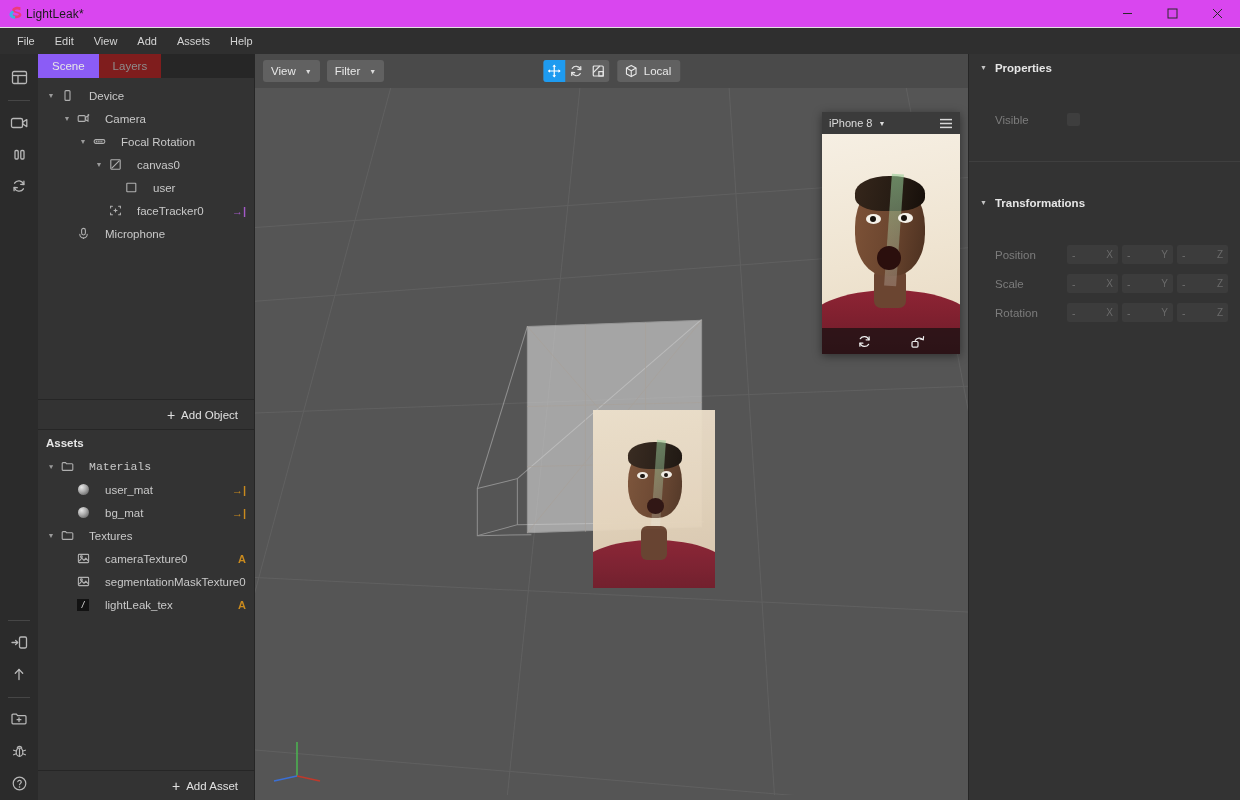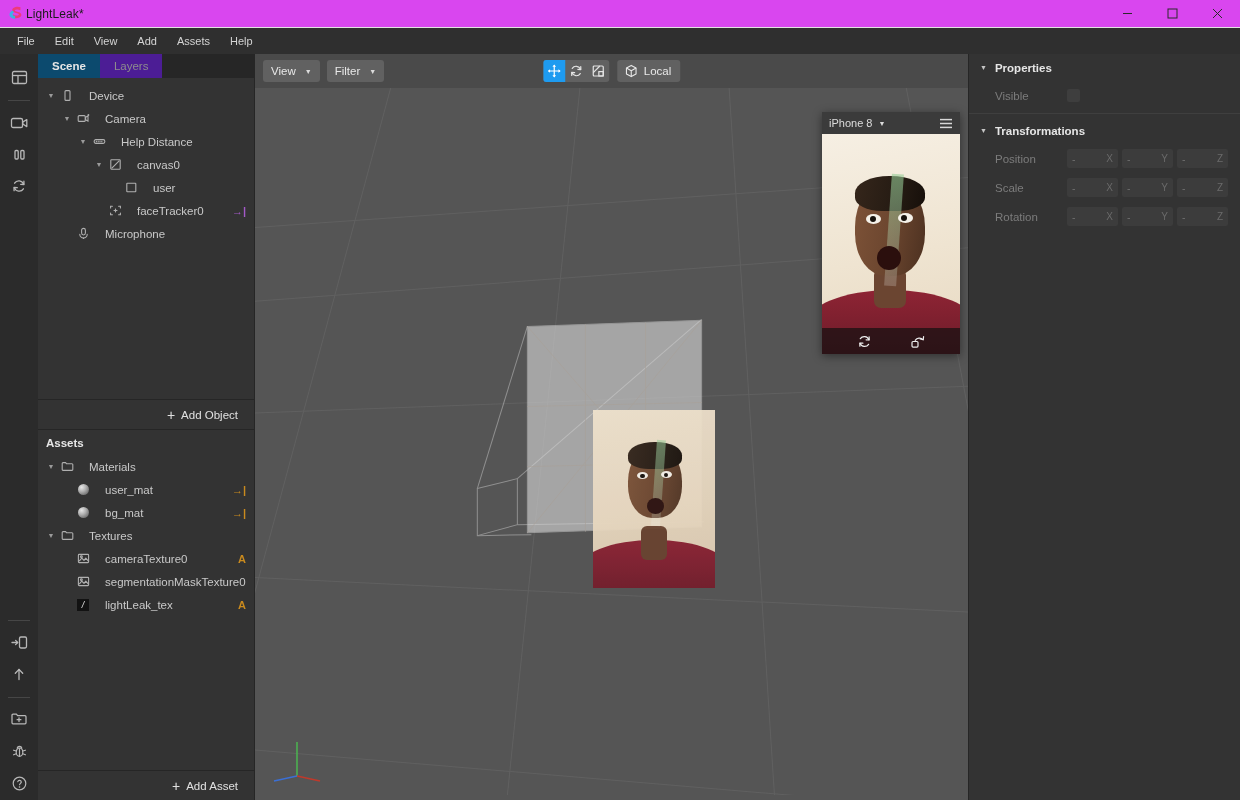--- a/index.html
+++ b/index.html
@@ -49,22 +49,22 @@
 
   
   .leftpanel {
     width: 217px; flex: 0 0 217px; background: #333333; display: flex; flex-direction: column;
     border-right: 1px solid #262626;
   }
   .tabs { display: flex; height: 24px; flex: 0 0 24px; background: #333333; }
   .tab {
     display: flex; align-items: center; padding: 0 14px; font-size: 11.5px; height: 24px;
   }
-  .tab.active { background: #0c4a6e; color: #e6e6e6; font-weight: bold; }
-  .tab.inactive { background: #4c1d95; color: #8d8d8d; }
+  .tab.active { background: #8b5cf6; color: #e6e6e6; font-weight: normal; }
+  .tab.inactive { background: #7f1d1d; color: #8d8d8d; }
   .tabs-fill { flex: 1 1 auto; background: #262626; }
 
   .scenetree { flex: 1 1 auto; overflow: hidden; padding-top: 6px; position: relative; }
   .tree-row {
     height: 23px; display: flex; align-items: center; font-size: 11.5px; color: #c9c9c9;
     position: relative; padding-right: 8px;
   }
   .twisty {
     width: 14px; height: 23px; display: flex; align-items: center; justify-content: center;
     color: #9a9a9a; font-size: 7px; flex: 0 0 14px;
@@ -145,21 +145,21 @@
   .preview-foot {
     position: absolute; bottom: 0; left: 0; right: 0; height: 26px;
     background: rgba(20,16,16,.72); display: flex; align-items: center;
     justify-content: center; gap: 38px;
   }
   .preview-foot .pf-icon { color: #ededed; display: flex; }
 
   
   .rightpanel {
     width: 272px; flex: 0 0 272px; background: #333333; border-left: 1px solid #262626;
-    display: flex; flex-direction: column;
+    display: flex; flex-direction: column; gap: 24px;
   }
   .prop-section {
     height: 27px; display: flex; align-items: center; gap: 8px; padding-left: 11px;
     font-size: 11.5px; font-weight: bold; color: #e6e6e6;
   }
   .prop-twisty { font-size: 7px; color: #c4c4c4; }
   .prop-divider { height: 1px; background: #3f3f3f; margin: 3px 0; }
   .prop-row {
     height: 29px; display: flex; align-items: center; padding-left: 26px;
   }
@@ -325,21 +325,21 @@
             <span class="twisty">▼</span>
             <span class="tree-icon">
               <svg width="13" height="13" viewBox="0 0 13 13" fill="none" stroke="currentColor" stroke-width="1.1">
                 <rect x="1.2" y="4.6" width="10.6" height="3.8" rx="1.6"></rect>
                 <line x1="3.4" y1="5.8" x2="3.4" y2="7.2"></line>
                 <line x1="5.2" y1="5.8" x2="5.2" y2="7.2"></line>
                 <line x1="7" y1="5.8" x2="7" y2="7.2"></line>
                 <line x1="8.8" y1="5.8" x2="8.8" y2="7.2"></line>
               </svg>
             </span>
-            <span class="tree-label">Help Distance</span>
+            <span class="tree-label">Focal Rotation</span>
           </div>
           <div class="tree-row" style="padding-left: 54px;">
             <span class="twisty">▼</span>
             <span class="tree-icon">
               <svg width="13" height="13" viewBox="0 0 13 13" fill="none" stroke="currentColor" stroke-width="1.1">
                 <rect x="1.8" y="1.8" width="9.4" height="9.4" rx=".6"></rect>
                 <line x1="2.6" y1="10.4" x2="10.4" y2="2.6"></line>
               </svg>
             </span>
             <span class="tree-label">canvas0</span>
@@ -378,21 +378,21 @@
           </div>
         </div>
 
       <div class="panel-footer">
         <span class="plus">+</span>
         <span>Add Object</span>
       </div>
 
       <div class="assets-header">Assets</div>
       <div class="assets-list">
-          <div class="tree-row" style="padding-left: 6px;">
+          <div class="tree-row" style="padding-left: 6px; font-family: Liberation Mono, monospace;">
             <span class="twisty">▼</span>
             <span class="tree-icon">
               <svg width="13" height="13" viewBox="0 0 13 13" fill="none" stroke="currentColor" stroke-width="1.1">
                 <path d="M1.2 3.4a.8.8 0 0 1 .8-.8h2.6l1 1.2H11a.8.8 0 0 1 .8.8v5a.8.8 0 0 1-.8.8H2a.8.8 0 0 1-.8-.8z" stroke-linejoin="round"></path>
               </svg>
             </span>
             <span class="tree-label">Materials</span>
           </div>
           <div class="tree-row" style="padding-left: 22px;">
             <span class="twisty"></span>

